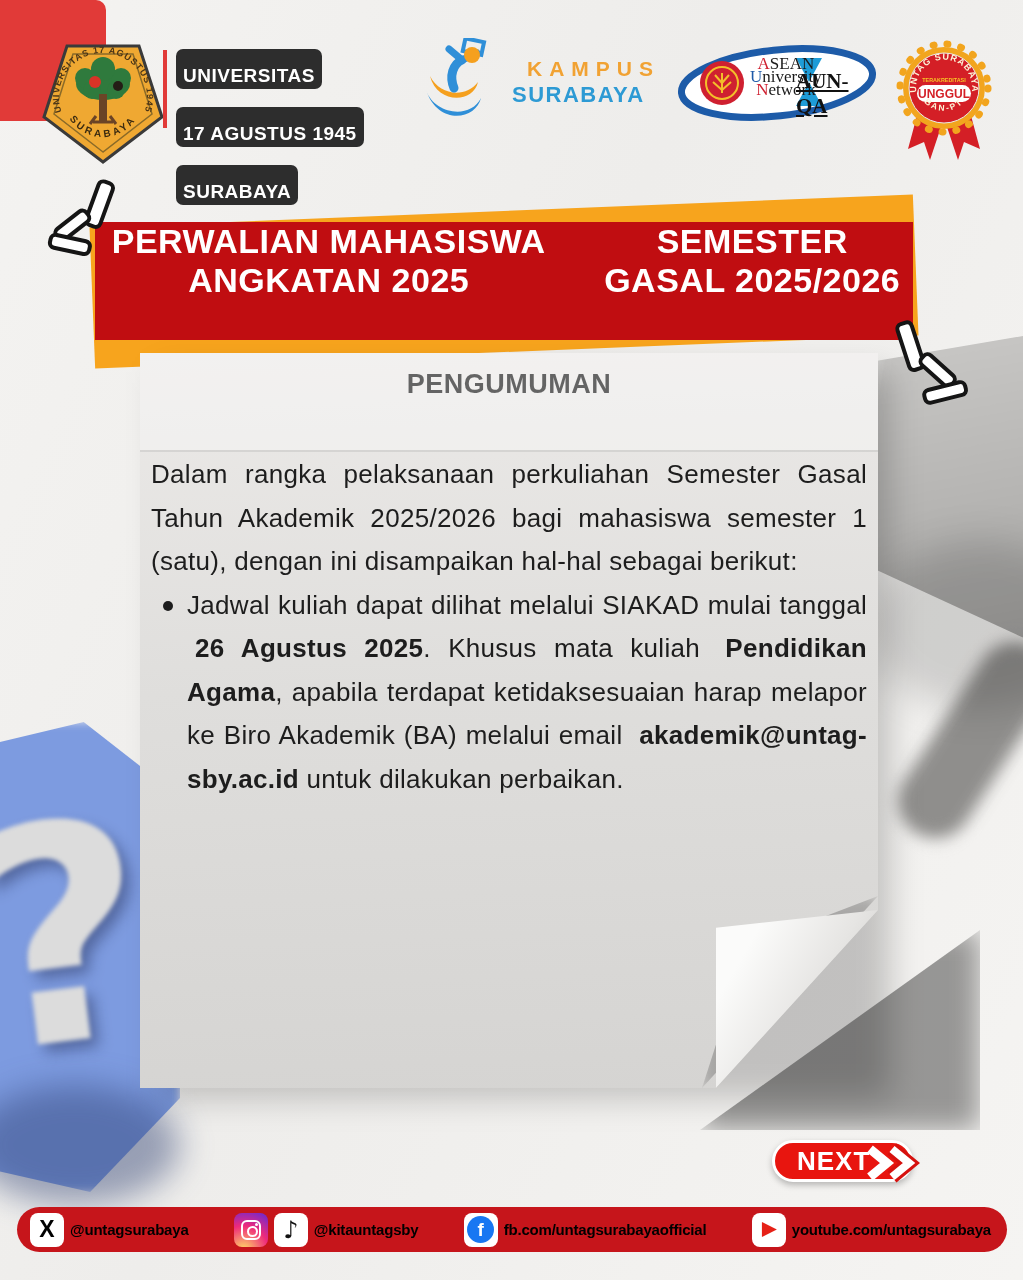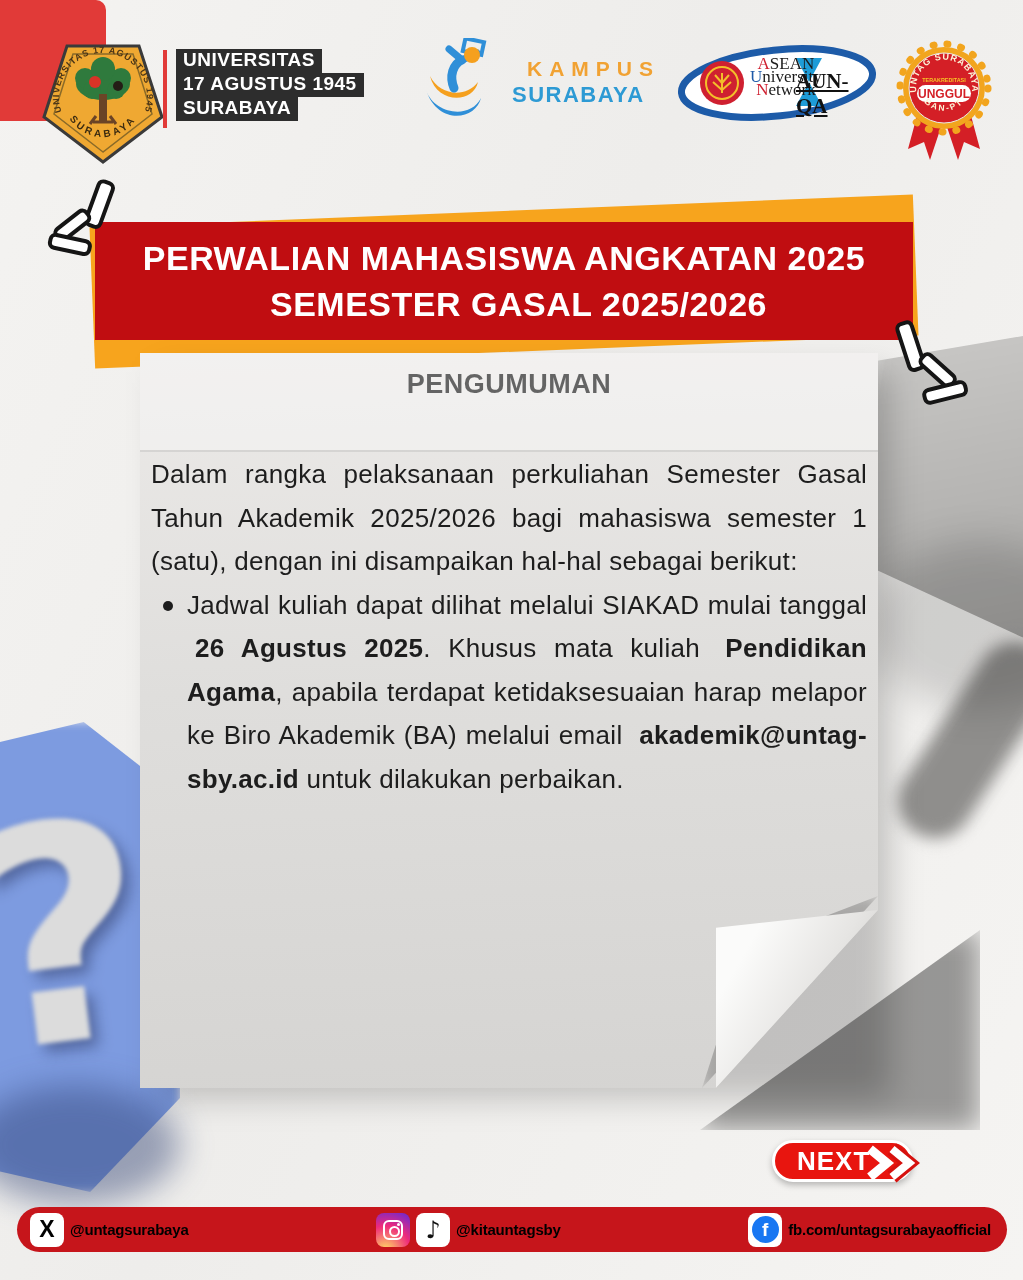--- a/index.html
+++ b/index.html
@@ -27,21 +27,21 @@
   .q-shadow { position:absolute; left:-30px; top:1085px; width:210px; height:120px;
     background:rgba(44,62,112,.45); border-radius:50%; filter:blur(16px); z-index:1; }
 
   
   .red-corner { position:absolute; left:0; top:0; width:106px; height:121px;
     background:#e13a38; border-radius:0 10px 36px 0; z-index:2; }
   .univ-seal { position:absolute; left:38px; top:20px; width:130px; height:148px; z-index:3; }
   .red-divider { position:absolute; left:163px; top:50px; width:4px; height:78px; background:#e13a38; z-index:3; }
   .univ-name { position:absolute; left:176px; top:49px; z-index:3; }
   .univ-name .chip { display:table; background:#2d2d2d; color:#fff; font-weight:bold;
-    font-size:19px; line-height:22px; padding:0 7px 2px; margin-bottom:0; letter-spacing:.5px; }
+    font-size:19px; line-height:22px; padding:16px 7px 2px; margin-bottom:18px; letter-spacing:.5px;border-radius:7px; }
 
   .kampus-icon { position:absolute; left:419px; top:38px; width:68px; height:84px; z-index:3; }
   .kampus-l1 { position:absolute; left:527px; top:57px; font-size:21px; font-weight:bold;
     color:#f1a233; letter-spacing:7px; z-index:3; }
   .kampus-l2 { position:absolute; left:512px; top:82px; font-size:22px; font-weight:bold;
     color:#2d9ad4; letter-spacing:1.5px; z-index:3; }
 
   .aun-wrap { position:absolute; left:676px; top:44px; width:202px; height:78px; z-index:3; }
   .aun-lines { position:absolute; left:74px; top:13px; font-family:"Liberation Serif",serif;
     font-weight:normal; font-size:17px; line-height:13px; color:#1a1a1a;text-align:center; }
@@ -50,21 +50,21 @@
   .aun-l3::first-letter { color:#cf2030; }
   .aun-label { position:absolute; left:120px; top:25px; font-family:"Liberation Serif",serif;
     font-weight:bold; font-size:21px; color:#111;text-decoration:underline; }
 
   .untag-badge { position:absolute; left:894px; top:28px; width:100px; height:136px; z-index:3; }
 
   
   .banner-orange { position:absolute; left:92px; top:211px; width:824px; height:141px;
     background:#f7a41d; transform:rotate(-2.3deg); z-index:2; }
   .banner-red { position:absolute; left:95px; top:222px; width:818px; height:118px;
-    background:#c00d11; z-index:3; display:flex; flex-direction:column; justify-content:center;
+    background:#c00d11; z-index:3; display:flex; flex-direction:row; justify-content:center;
     text-align:center; color:#fff; font-weight:bold; }
   .banner-red .l1 { font-size:34px; letter-spacing:.5px; margin-bottom:7px; }
   .banner-red .l2 { font-size:34px; letter-spacing:.5px;padding-left:29px; }
   .sparkle { position:absolute; z-index:4; }
   .sp-left { left:42px; top:176px; }
   .sp-right { left:886px; top:316px; transform:scaleX(-1); }
 
   
   .card-shadow { position:absolute; left:160px; top:372px; width:730px; height:726px;
     background:rgba(0,0,0,.20); filter:blur(16px); z-index:2; }
@@ -273,15 +273,21 @@
           <span class="note-glyph">♪</span>
         </span>
       <span class="f-text">@kitauntagsby</span>
     </div>
     <div class="f-item">
       <span class="sq">
           <span class="fb-circle">f</span>
         </span>
       <span class="f-text">fb.com/untagsurabayaofficial</span>
     </div>
+    <div class="f-item">
+      <span class="sq">
+          <span class="yt-tri"></span>
+        </span>
+      <span class="f-text">youtube.com/untagsurabaya</span>
+    </div>
   </div>
 
 </div>
 
 </body></html>

